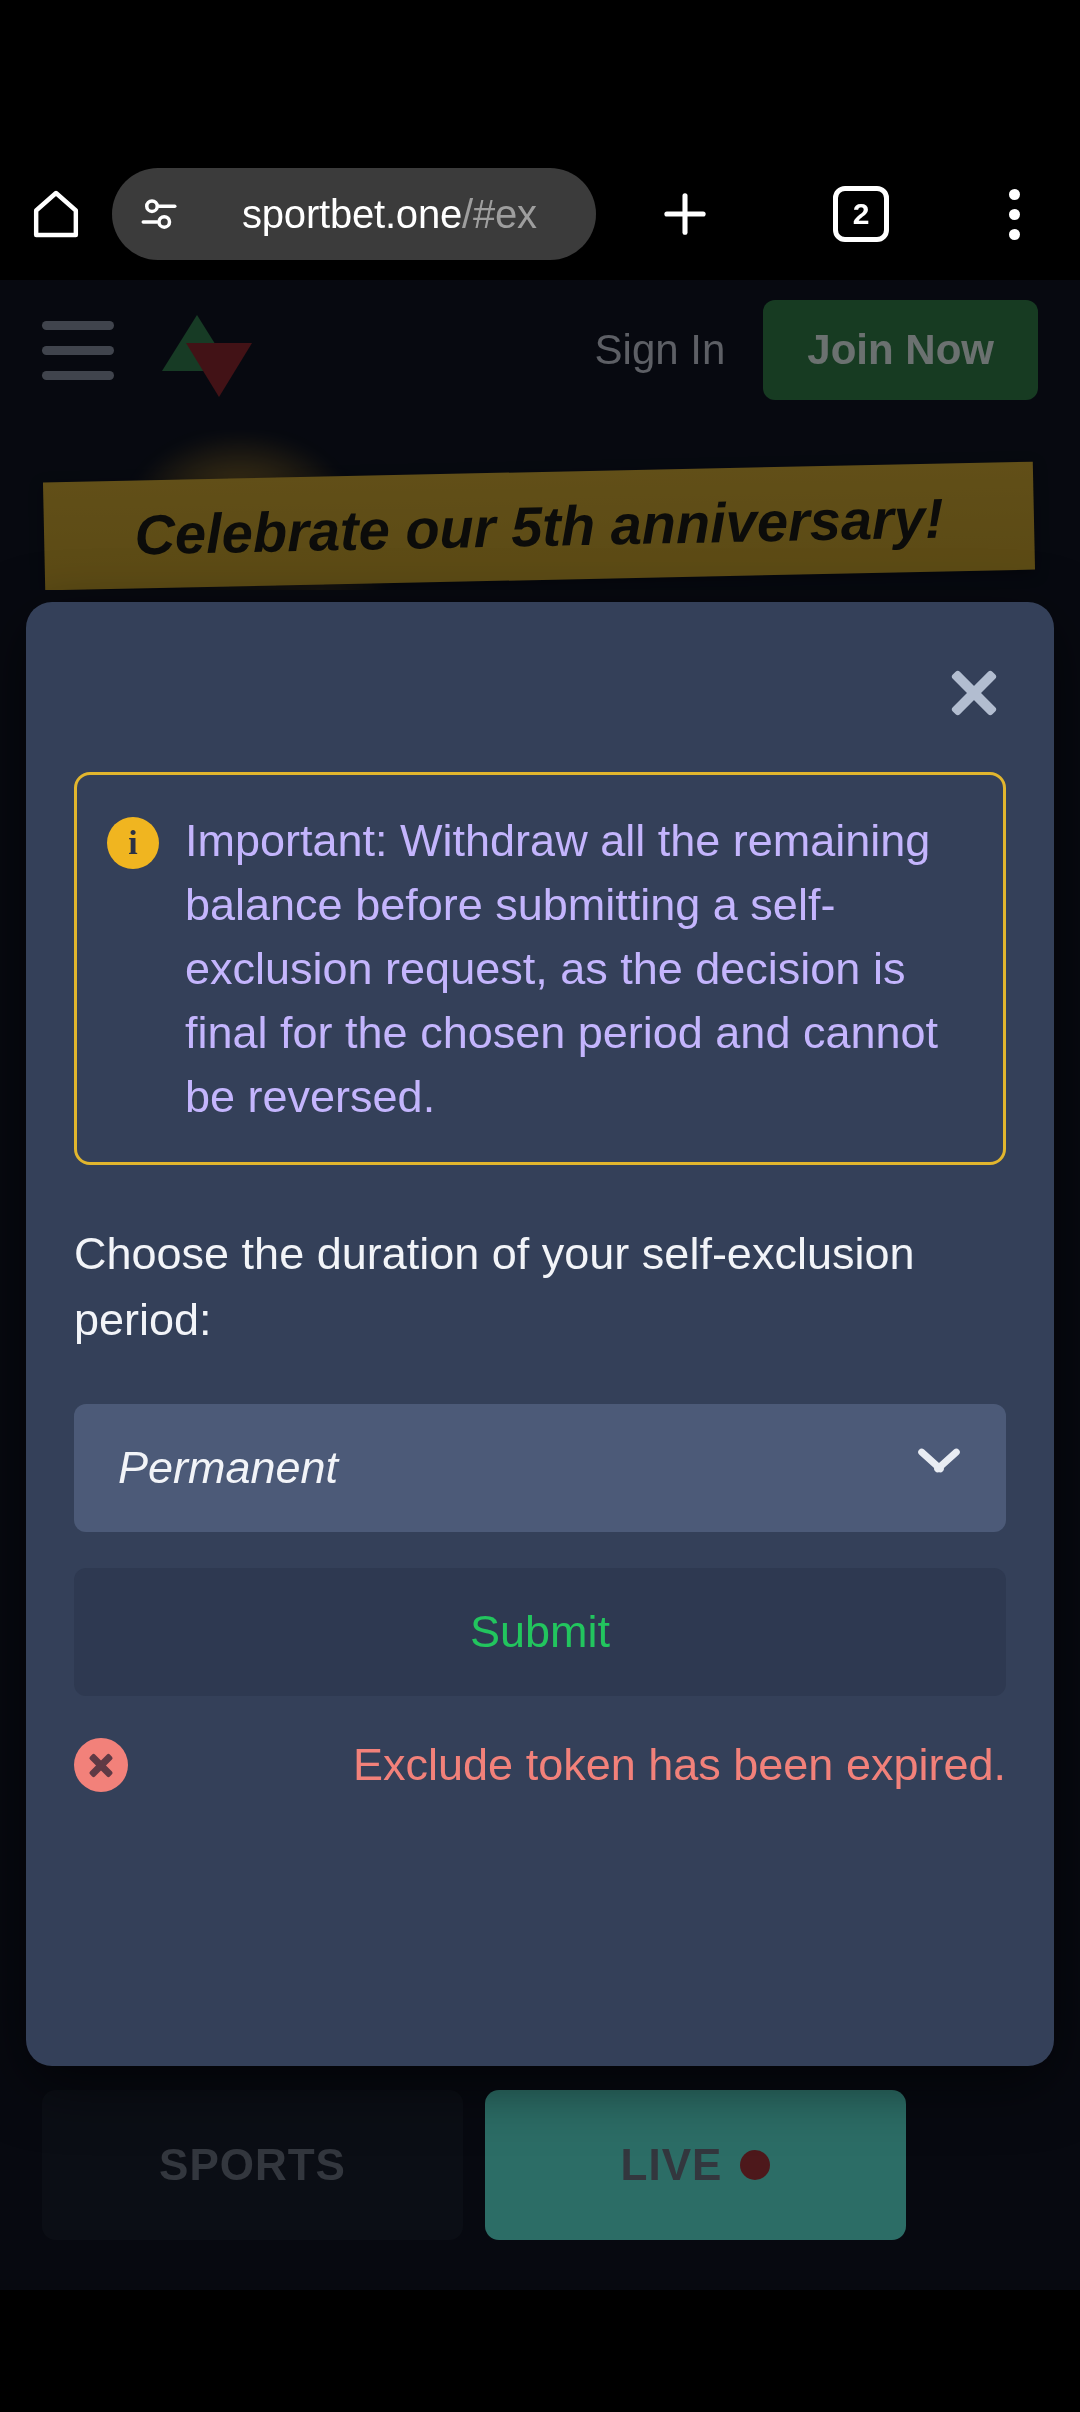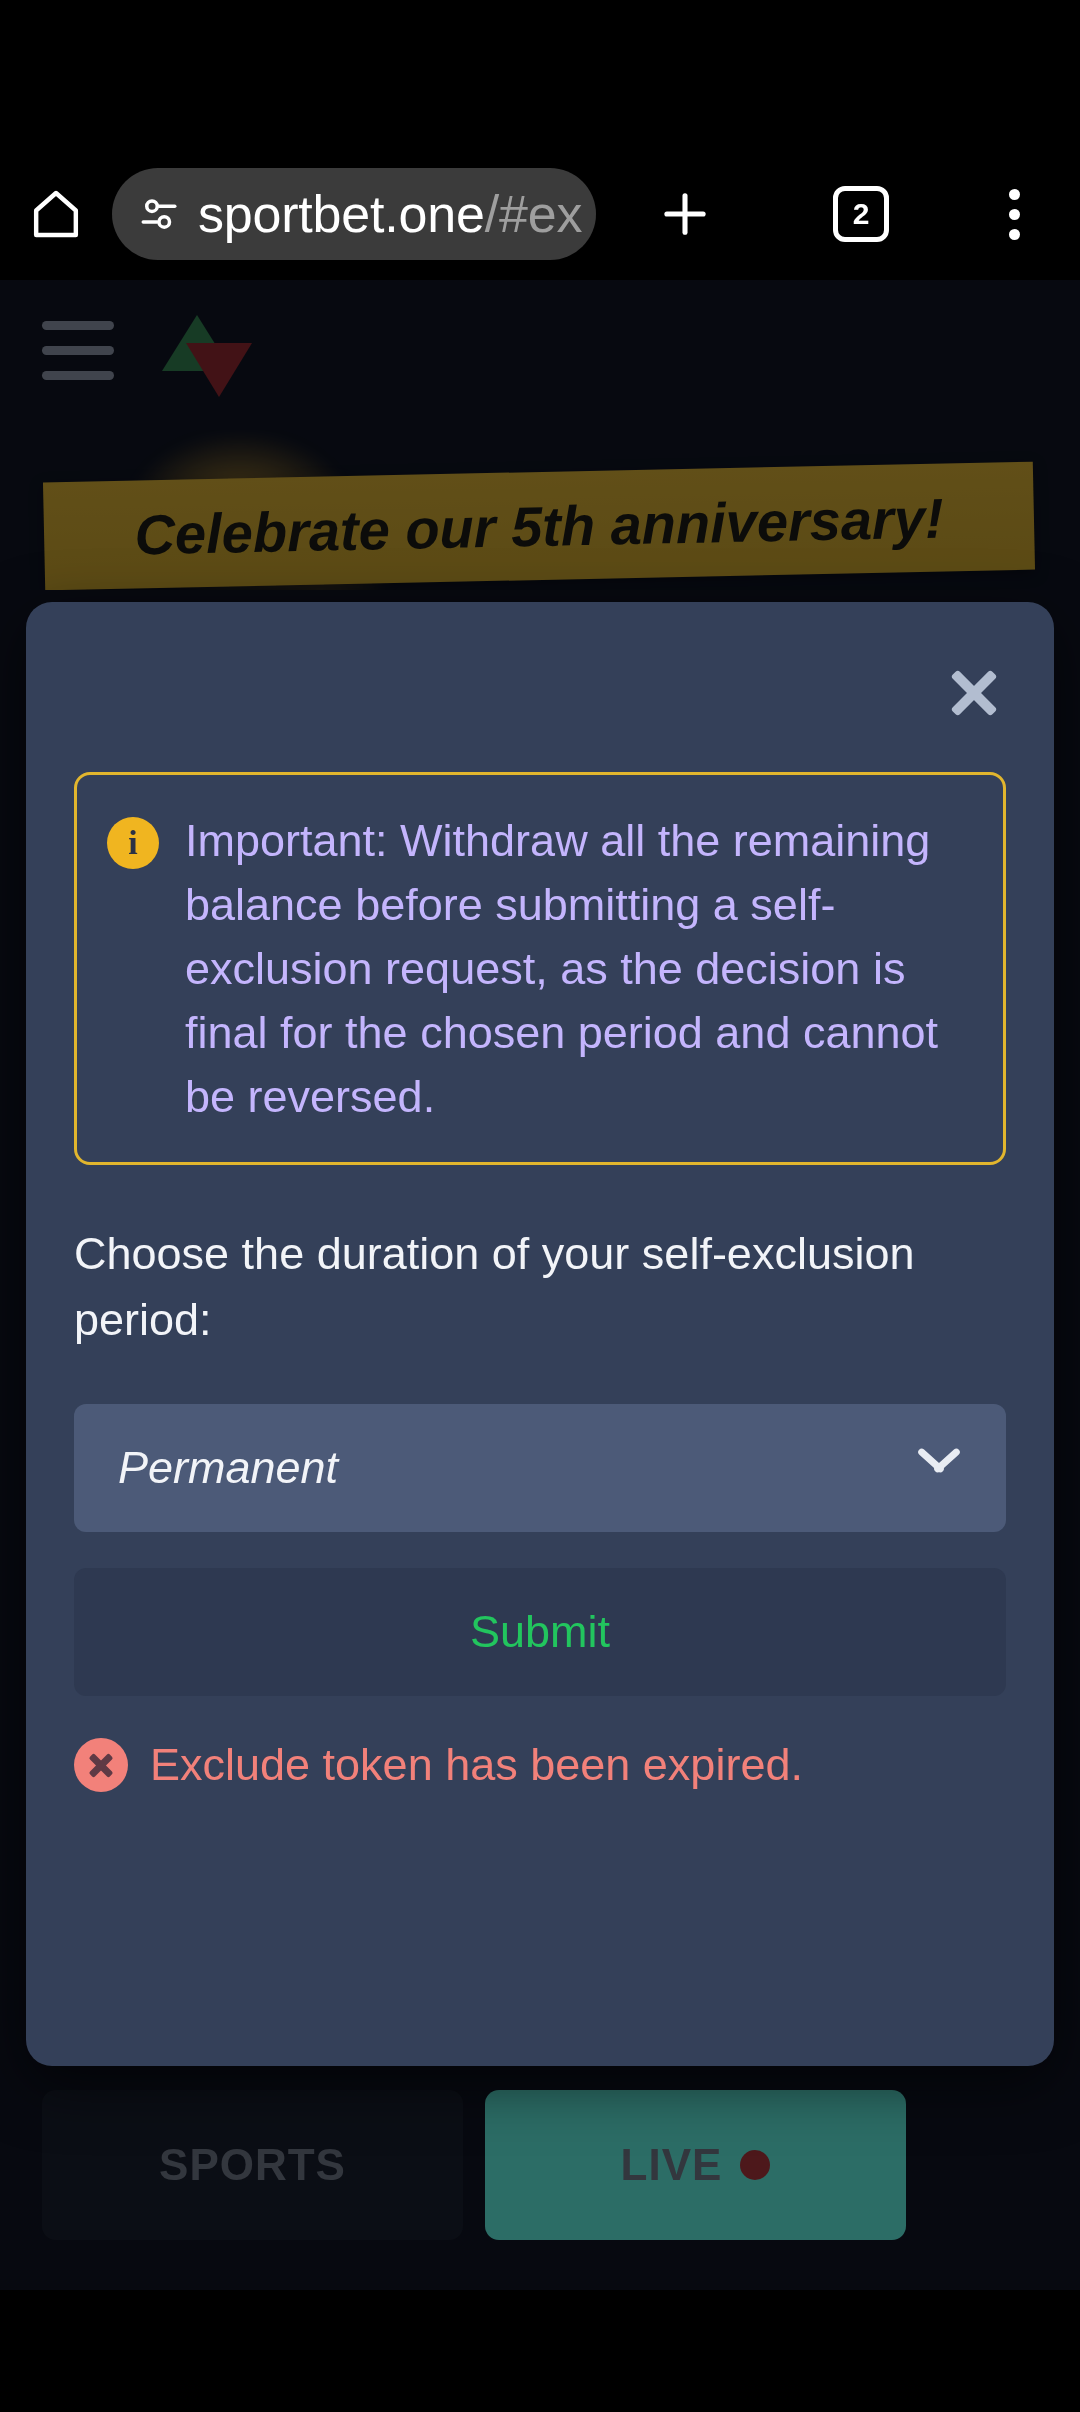--- a/index.html
+++ b/index.html
@@ -20,21 +20,21 @@
     background:#000; display:flex; align-items:center;
   }
   .home-btn { width:112px; display:flex; align-items:center; justify-content:center; }
   .home-icon { width:56px; height:56px; }
   .url-pill {
     width:484px; height:92px; background:#3b3b3b; border-radius:46px;
     display:flex; align-items:center; padding:0 26px; gap:18px; overflow:hidden;
   }
   .perm-icon { width:42px; height:42px; flex:0 0 auto; }
   .url-text {
-    font-size:52px; color:#ffffff; white-space:nowrap; letter-spacing:-0.2px;
+    font-size:40px; color:#ffffff; white-space:nowrap; letter-spacing:-0.2px;margin-left:44px;
   }
   .url-text .url-path { color:#9e9e9e; }
   .chrome-actions { flex:1; display:flex; align-items:center; justify-content:space-around; }
   .plus-icon { width:58px; height:58px; }
   .tab-counter {
     width:56px; height:56px; border:5px solid #fff; border-radius:12px;
     display:flex; align-items:center; justify-content:center;
     font-size:30px; color:#fff; font-weight:600;
   }
   .menu-dots { width:12px; display:flex; flex-direction:column; gap:9px; align-items:center; }
@@ -153,21 +153,21 @@
   }
   .chev i:first-child { left:-1px; transform:rotate(42deg); }
   .chev i:last-child  { right:-1px; transform:rotate(-42deg); }
 
   .submit-btn {
     margin-top:36px; width:100%; height:128px; background:#2e3951; border-radius:12px;
     border:none; color:#22c55e; font-size:45px; font-family:"Liberation Sans", sans-serif;
     display:flex; align-items:center; justify-content:center;
   }
 
-  .error-row { margin-top:42px; display:flex; align-items:center; justify-content:flex-start; gap:22px; }
+  .error-row { margin-top:42px; display:flex; align-items:center; justify-content:space-between; gap:22px; }
   .error-icon {
     width:54px; height:54px; border-radius:50%; background:#f2817a; position:relative; flex:0 0 auto;
   }
   .error-icon i {
     position:absolute; left:13px; top:24px; width:28px; height:7px;
     background:#5f3a45; border-radius:2px; display:block;
   }
   .error-icon i:first-child { transform:rotate(45deg); }
   .error-icon i:last-child  { transform:rotate(-45deg); }
   .error-text { font-size:45px; color:#f2817a; }
@@ -220,20 +220,24 @@
     <div class="site-header">
       <div class="hamburger">
           <i></i>
           <i></i>
           <i></i>
         </div>
       <div class="logo">
         <span class="tri-up"></span>
         <span class="tri-dn"></span>
       </div>
+      <div class="header-right">
+        <span class="signin">Sign In</span>
+        <button class="join-btn">Join Now</button>
+      </div>
     </div>
 
     <div class="promo-wrap">
       <span class="promo-glow"></span>
       <span class="promo-glow2"></span>
       <div class="promo-bar">
         <span class="promo-text">Celebrate our 5th anniversary!</span>
       </div>
     </div>
 

